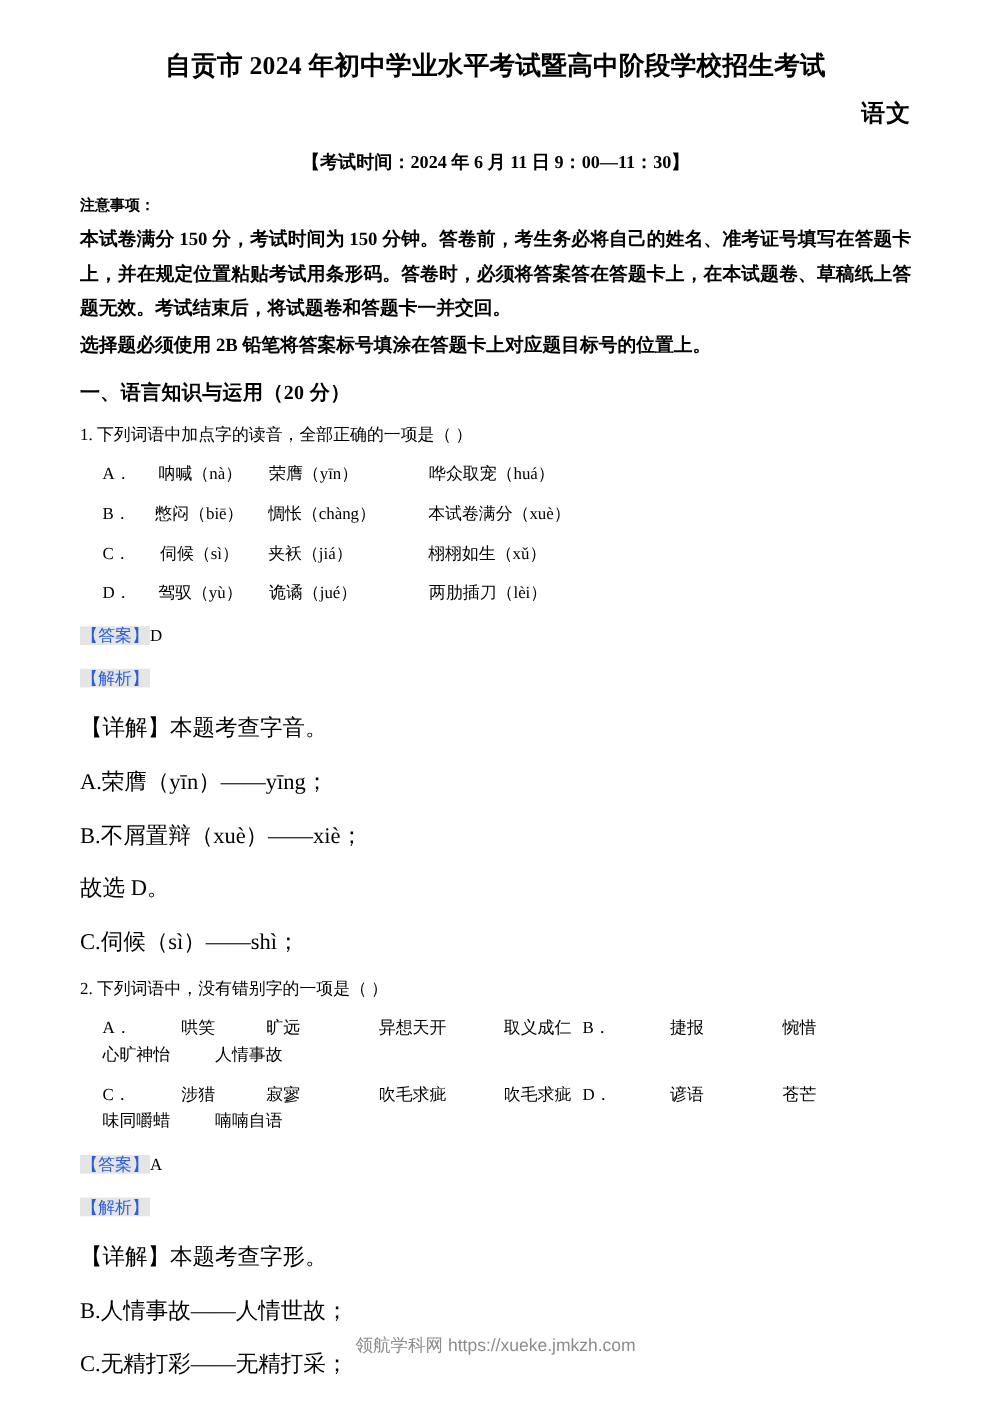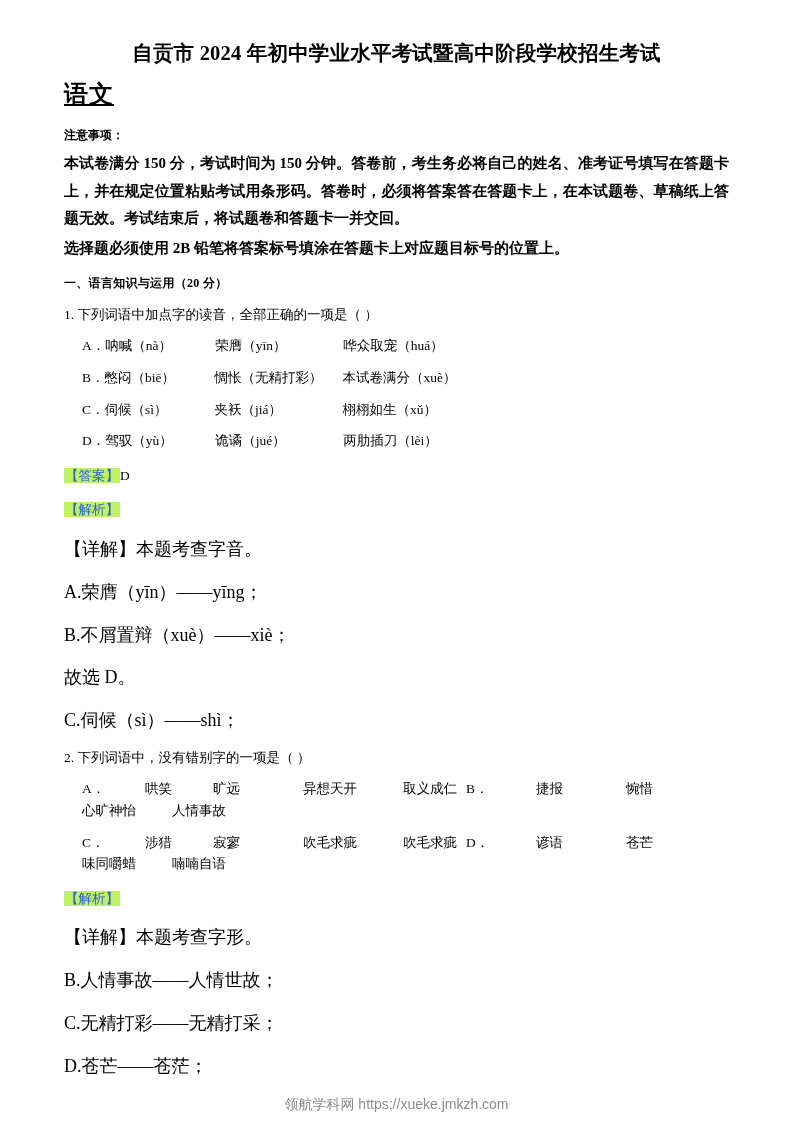--- a/index.html
+++ b/index.html
@@ -24,26 +24,25 @@
   }
   .title {
     text-align: center;
     font-size: 20.5px;
     font-weight: bold;
     line-height: 1.5;
     margin-top: 18px;
     letter-spacing: 0.2px;
   }
   .subject {
-    text-align: left;
-    font-size: 24px;
+    text-align: right;
+    font-size: 19px;
     font-weight: bold;
     margin-top: 9px;
     letter-spacing: 1px;
-    text-decoration: underline;
   }
   .exam-time {
     text-align: center;
     font-size: 14.5px;
     font-weight: bold;
     margin-top: 16px;
   }
   .notice-title {
     font-size: 12px;
     font-weight: bold;
@@ -56,21 +55,21 @@
     margin-top: 6px;
     text-align: justify;
   }
   .notice-line2 {
     font-size: 15px;
     font-weight: bold;
     line-height: 1.85;
     margin-top: 2px;
   }
   .section-head {
-    font-size: 12px;
+    font-size: 16px;
     font-weight: bold;
     margin-top: 12px;
     letter-spacing: 0.3px;
   }
   .q-stem {
     font-size: 13.5px;
     margin-top: 12px;
     line-height: 1.6;
   }
   .opt-row {
@@ -78,31 +77,31 @@
     margin-top: 10px;
     line-height: 1.6;
     position: relative;
   }
   .opt-row .lbl {
     display: inline-block;
   }
   .q1 .opt-row {
     padding-left: 18px;
   }
-  .q1-col1 { display: inline-block; width: 110px; }
+  .q1-col1 { display: inline-block; width: 110px; text-align: center; }
   .q1-col2 { display: inline-block; width: 128px; }
   .q1-col3 { display: inline-block; }
   .ansline {
     font-size: 13.5px;
     margin-top: 13px;
     line-height: 1.6;
   }
   .bracket-blue {
     color: #2b5fd9;
-    background: #bef264;
+    background: #e5e5e5;
     padding: 0 1px;
   }
   .explain {
     font-size: 18px;
     margin-top: 14px;
     line-height: 1.6;
   }
   .q2 .opt-row {
     padding-left: 18px;
   }
@@ -111,50 +110,51 @@
   .q2-c { display: inline-block; width: 90px; }
   .q2-d { display: inline-block; width: 100px; }
   .q2-e { display: inline-block; width: 63px; }
   .q2-f { display: inline-block; width: 70px; }
   .q2-g { display: inline-block; width: 90px; }
   .q2-h { display: inline-block; }
   .footer {
     position: absolute;
     left: 0;
     right: 0;
-    bottom: 8px;
+    bottom: 36px;
     text-align: center;
     font-size: 14px;
     color: #8c8c8c;
     font-family: "Liberation Sans", sans-serif;
   }
 </style>
 </head>
 <body>
 
 <div class="page">
 
   <div class="title">自贡市 2024 年初中学业水平考试暨高中阶段学校招生考试</div>
   <div class="subject">语文</div>
+  <div class="exam-time">【考试时间：2024 年 6 月 11 日 9：00—11：30】</div>
 
   <div class="notice-title">注意事项：</div>
   <div class="notice-body">本试卷满分 150 分，考试时间为 150 分钟。答卷前，考生务必将自己的姓名、准考证号填写在答题卡上，并在规定位置粘贴考试用条形码。答卷时，必须将答案答在答题卡上，在本试题卷、草稿纸上答题无效。考试结束后，将试题卷和答题卡一并交回。</div>
   <div class="notice-line2">选择题必须使用 2B 铅笔将答案标号填涂在答题卡上对应题目标号的位置上。</div>
 
   <div class="section-head">一、语言知识与运用（20 分）</div>
 
   <div class="q1">
     <div class="q-stem">1. 下列词语中加点字的读音，全部正确的一项是（      ）</div>
 
     <div class="opt-row">
       <span class="lbl">A．</span><span class="q1-col1">呐喊（nà）</span><span class="q1-col2">荣膺（yīn）</span><span class="q1-col3">哗众取宠（huá）</span>
     </div>
 
     <div class="opt-row">
-      <span class="lbl">B．</span><span class="q1-col1">憋闷（biē）</span><span class="q1-col2">惆怅（无精打彩）</span><span class="q1-col3">本试卷满分（xuè）</span>
+      <span class="lbl">B．</span><span class="q1-col1">憋闷（biē）</span><span class="q1-col2">惆怅（chàng）</span><span class="q1-col3">本试卷满分（xuè）</span>
     </div>
 
     <div class="opt-row">
       <span class="lbl">C．</span><span class="q1-col1">伺候（sì）</span><span class="q1-col2">夹袄（jiá）</span><span class="q1-col3">栩栩如生（xǔ）</span>
     </div>
 
     <div class="opt-row">
       <span class="lbl">D．</span><span class="q1-col1">驾驭（yù）</span><span class="q1-col2">诡谲（jué）</span><span class="q1-col3">两肋插刀（lèi）</span>
     </div>
 
@@ -176,20 +176,23 @@
 
     <div class="opt-row">
       <span class="q2-a">A．</span><span class="q2-b">哄笑</span><span class="q2-c">旷远</span><span class="q2-d">异想天开</span><span class="q2-e">取义成仁</span><span class="q2-f">B．</span><span class="q2-g">捷报</span><span class="q2-g">惋惜</span><span class="q2-g">心旷神怡</span><span class="q2-h">人情事故</span>
     </div>
 
     <div class="opt-row">
       <span class="q2-a">C．</span><span class="q2-b">涉猎</span><span class="q2-c">寂寥</span><span class="q2-d">吹毛求疵</span><span class="q2-e">吹毛求疵</span><span class="q2-f">D．</span><span class="q2-g">谚语</span><span class="q2-g">苍芒</span><span class="q2-g">味同嚼蜡</span><span class="q2-h">喃喃自语</span>
     </div>
 
     <div class="ansline">
+      <span class="bracket-blue">【答案】</span><span>A</span>
+    </div>
+    <div class="ansline">
       <span class="bracket-blue">【解析】</span>
     </div>
     <div class="explain">【详解】本题考查字形。</div>
     <div class="explain">B.人情事故——人情世故；</div>
     <div class="explain">C.无精打彩——无精打采；</div>
     <div class="explain">D.苍芒——苍茫；</div>
   </div>
 
   <div class="footer">领航学科网 https://xueke.jmkzh.com</div>
 </div>

